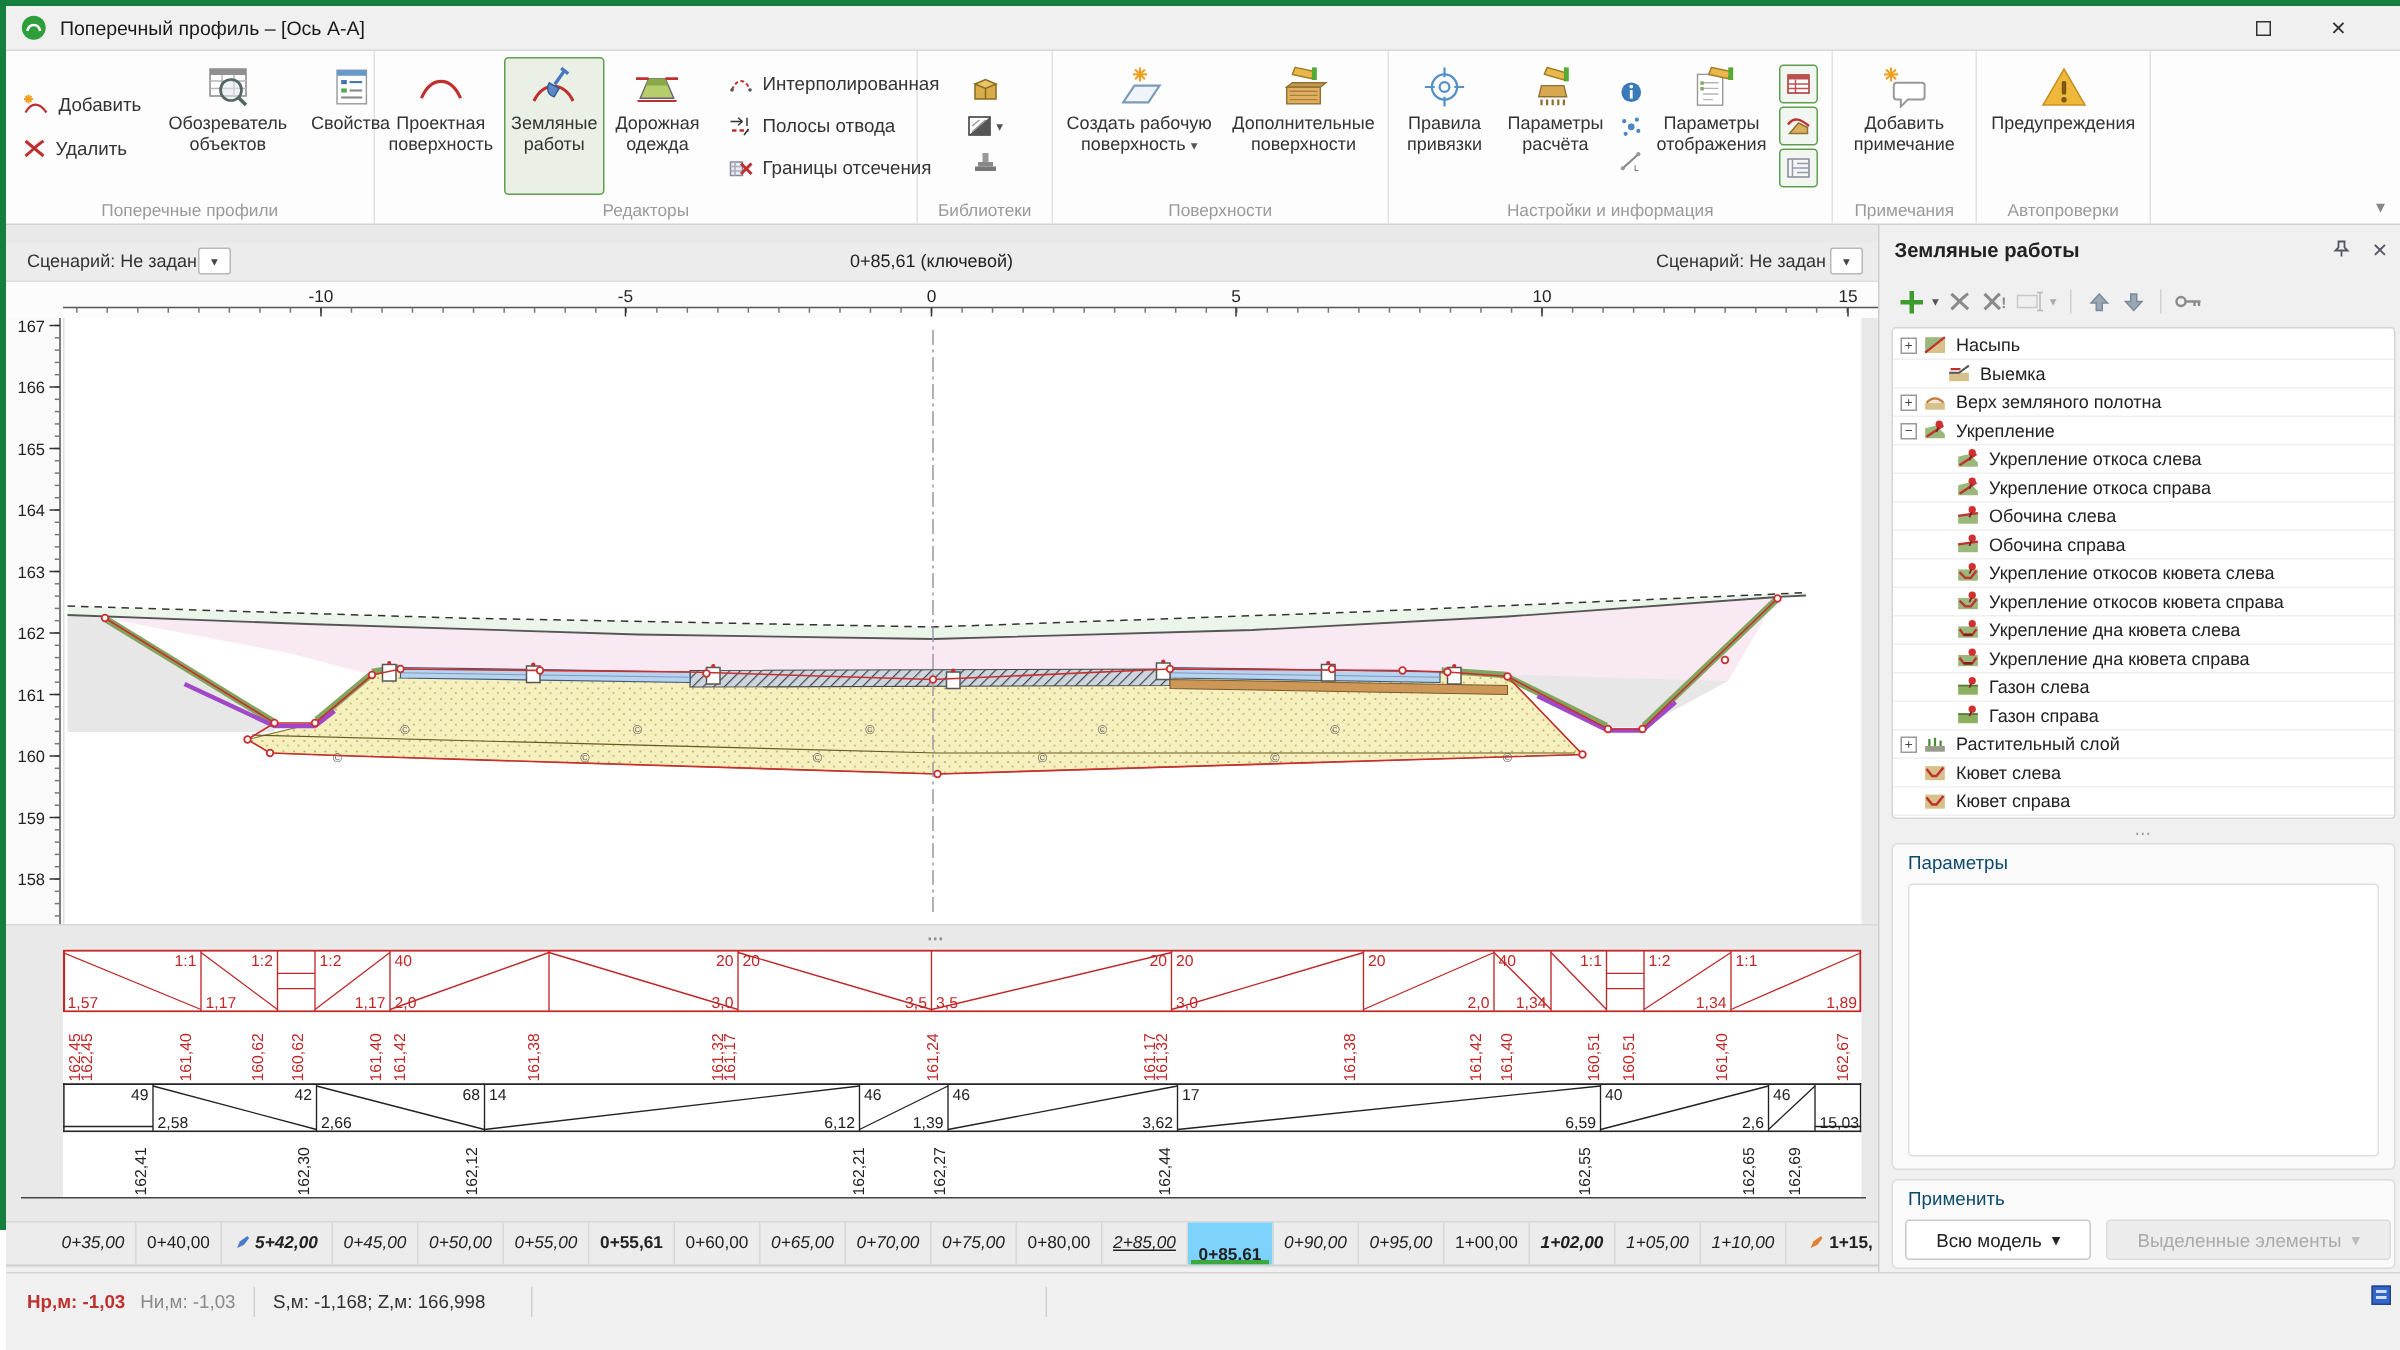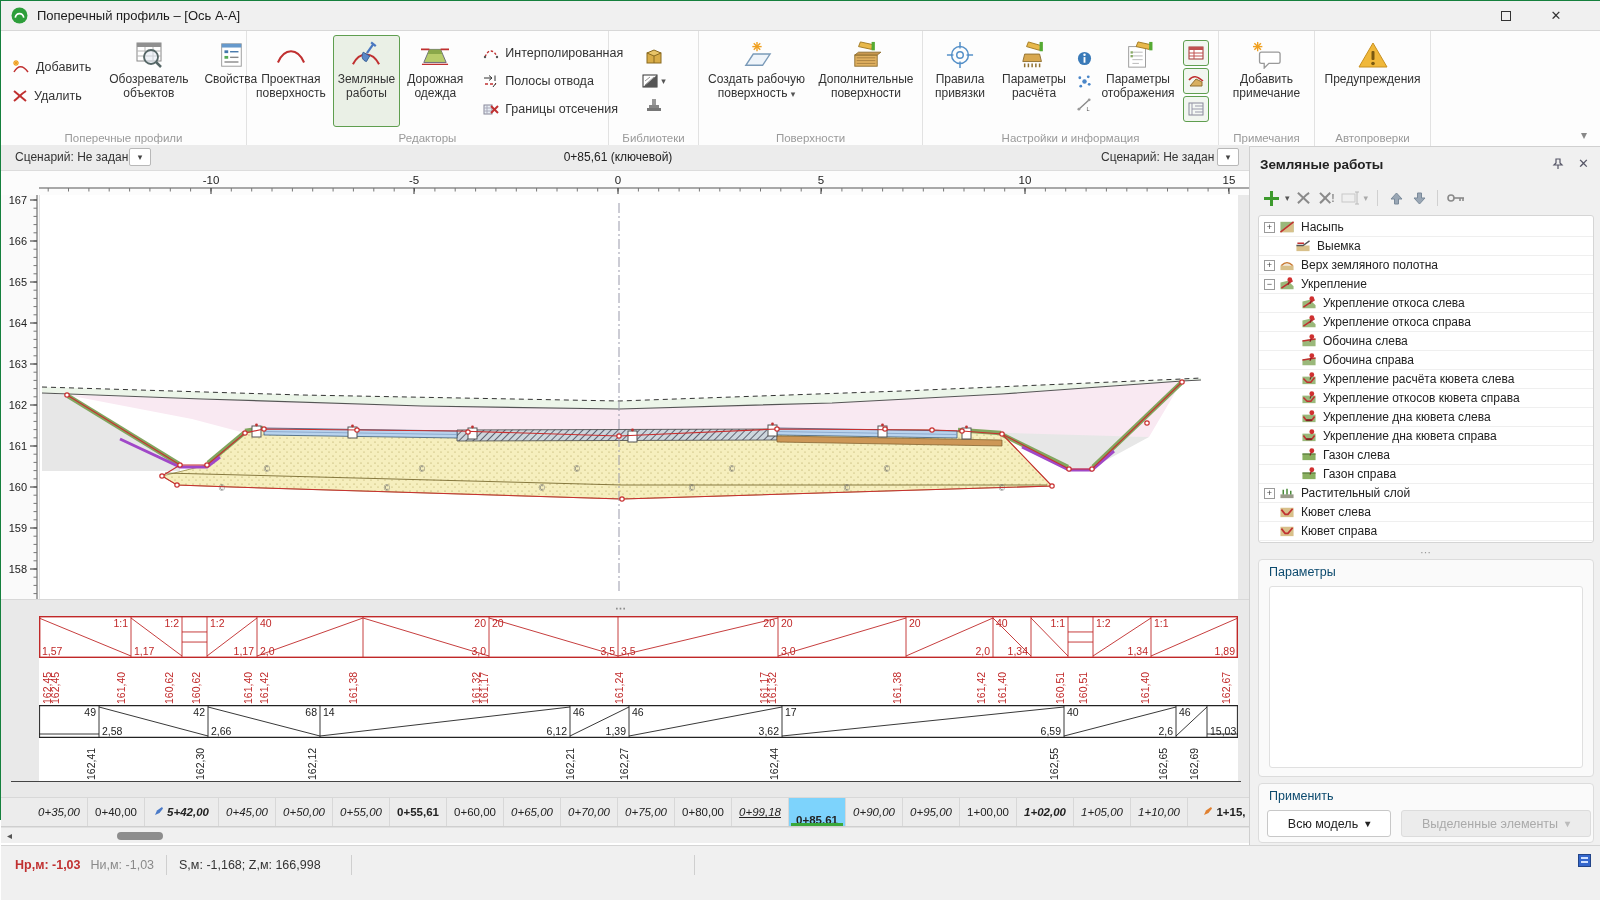--- a/index.html
+++ b/index.html
@@ -1,17 +1,17 @@
 <!DOCTYPE html>
 <html style="--accent-red: #c03030; --band-red: #c02828; --band-black: #222222; --selection-green: #5f9e4f; --active-tab-green: #3aa83a; --sand: #f6efbe; --pavement-blue: #b9d3ee; --base-brown: #cd9757; --lining-purple: #a048c8; --grass-green: #82a55e; --cut-pink: #f9e9f2;"><head>
 <meta charset="utf-8">
 <style>
   * { margin:0; padding:0; box-sizing:border-box; }
   html,body { width:1600px; height:900px; overflow:hidden; font-family:"Liberation Sans", sans-serif; }
-  #app { position:relative; width:1600px; height:820px; background:#e9e9e9; border:1px solid #15803d; }
+  #app { position:relative; width:1600px; height:820px; background:#e9e9e9; border:4px solid #15803d; }
 
   
   #titlebar { position:absolute; left:0; top:0; width:1600px; height:30px; background:#f0f0f0; border-bottom:1px solid #d8d8d8; display:flex; align-items:center; }
   #titlebar .appicon { width:17px; height:17px; margin-left:10px; }
   #titlebar .title { margin-left:9px; font-size:13px; color:#1a1a1a; }
   .winbtn { position:absolute; top:0; width:46px; height:29px; display:flex; align-items:center; justify-content:center; color:#333; font-size:13px; cursor:default; }
   #btn-max { right:72px; }
   #btn-close { right:22px; }
   #btn-max .box { width:10px; height:10px; border:1.2px solid #333; }
 
@@ -25,21 +25,21 @@
   .rbtn-lg { display:flex; flex-direction:column; align-items:center; justify-content:flex-start; padding:5px 4px 2px 4px; font-size:12px; color:#333; text-align:center; border:1px solid transparent; border-radius:3px; line-height:1.15; }
   .rbtn-lg .rlab { margin-top:4px; white-space:pre-line; }
   .rbtn-lg.sel { border:1px solid #5f9e4f; background:#eaf0e6; }
   .ricon { display:flex; align-items:center; justify-content:center; }
   .togglecol { display:flex; flex-direction:column; gap:2px; justify-content:center; }
   .togglebtn { width:26px; height:26px; border:1px solid #5f9e4f; border-radius:3px; background:#f2f6f0; display:flex; align-items:center; justify-content:center; }
   .caret { color:#555; font-size:9px; }
   #ribbon-collapse { position:absolute; right:14px; bottom:4px; color:#888; font-size:12px; }
 
   
-  #leftcol { position:absolute; left:0; top:144px; width: 1248px; height:698px; background:#e9e9e9; }
+  #leftcol { position:absolute; left:0; top:158px; width: 1248px; height:698px; background:#e9e9e9; }
   #scenariobar { position:absolute; left:0; top:0; width:1248px; height:26px; background:#ececec; border-bottom:1px solid #dcdcdc; font-size:12px; color:#333; }
   .scen-left { position:absolute; left:14px; top:5px; }
   .scen-drop { position:absolute; top:3px; width:22px; height:18px; background:#fff; border:1px solid #b8b8b8; border-radius:2px; text-align:center; font-size:9px; color:#444; line-height:17px; }
   #scen-drop-l { left:128px; }
   #scen-drop-r { left:1216px; }
   .scen-center { position:absolute; left:617px; top:5px; transform:translateX(-50%); color:#222; }
   .scen-right { position:absolute; left:1100px; top:5px; }
 
   #hruler { position:absolute; left:0; top:26px; width:1248px; height:24px; background:#fcfcfc; }
   #vruler { position:absolute; left:0; top:50px; width:38px; height:404px; background:#fafafa; }
@@ -897,21 +897,21 @@
         <div class="tab it">
           <span class="tlbl">0+70,00</span>
         </div>
         <div class="tab it">
           <span class="tlbl">0+75,00</span>
         </div>
         <div class="tab">
           <span class="tlbl">0+80,00</span>
         </div>
         <div class="tab it un">
-          <span class="tlbl">0+99,18</span>
+          <span class="tlbl">2+85,00</span>
         </div>
         <div class="tab bo un active">
           <span class="tlbl">0+85,61</span>
         </div>
         <div class="tab it">
           <span class="tlbl">0+90,00</span>
         </div>
         <div class="tab it">
           <span class="tlbl">0+95,00</span>
         </div>
@@ -1087,21 +1087,21 @@
           <span>Обочина справа</span>
         </div>
         <div class="tree-row" style="padding-left: 27px;">
           <span class="expbox hidden"></span>
           <span class="ticon"><svg viewBox="0 0 16 16">
               <rect x="1" y="6" width="14" height="8" fill="#9ab87a"></rect>
               <path d="M2,8 L6,12 L10,12 L14,7" stroke="#c03030" stroke-width="1.7" fill="none"></path>
               <circle cx="11" cy="4" r="2.6" fill="#d03030"></circle>
               <line x1="10.4" y1="6" x2="9" y2="9" stroke="#802020" stroke-width="1.2"></line>
             </svg></span>
-          <span>Укрепление расчёта кювета слева</span>
+          <span>Укрепление откосов кювета слева</span>
         </div>
         <div class="tree-row" style="padding-left: 27px;">
           <span class="expbox hidden"></span>
           <span class="ticon"><svg viewBox="0 0 16 16">
               <rect x="1" y="6" width="14" height="8" fill="#9ab87a"></rect>
               <path d="M2,8 L6,12 L10,12 L14,7" stroke="#c03030" stroke-width="1.7" fill="none"></path>
               <circle cx="11" cy="4" r="2.6" fill="#d03030"></circle>
               <line x1="10.4" y1="6" x2="9" y2="9" stroke="#802020" stroke-width="1.2"></line>
             </svg></span>
           <span>Укрепление откосов кювета справа</span>

